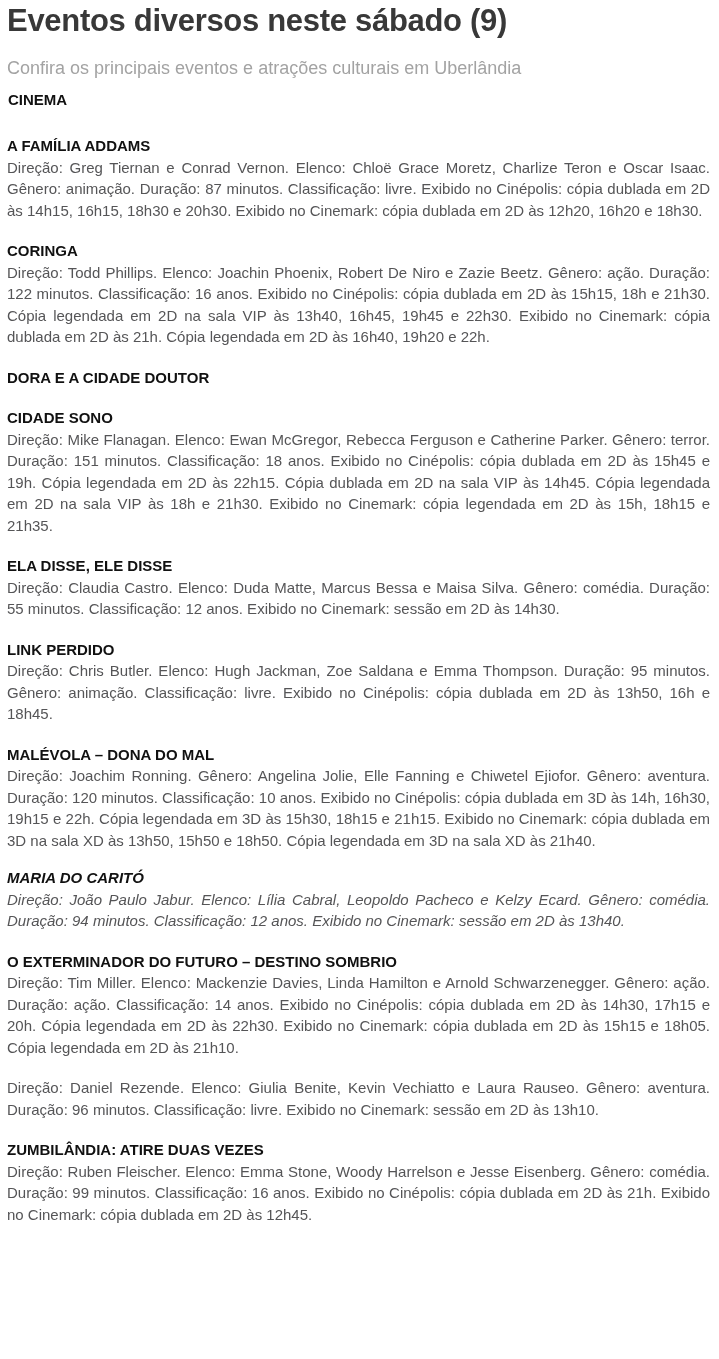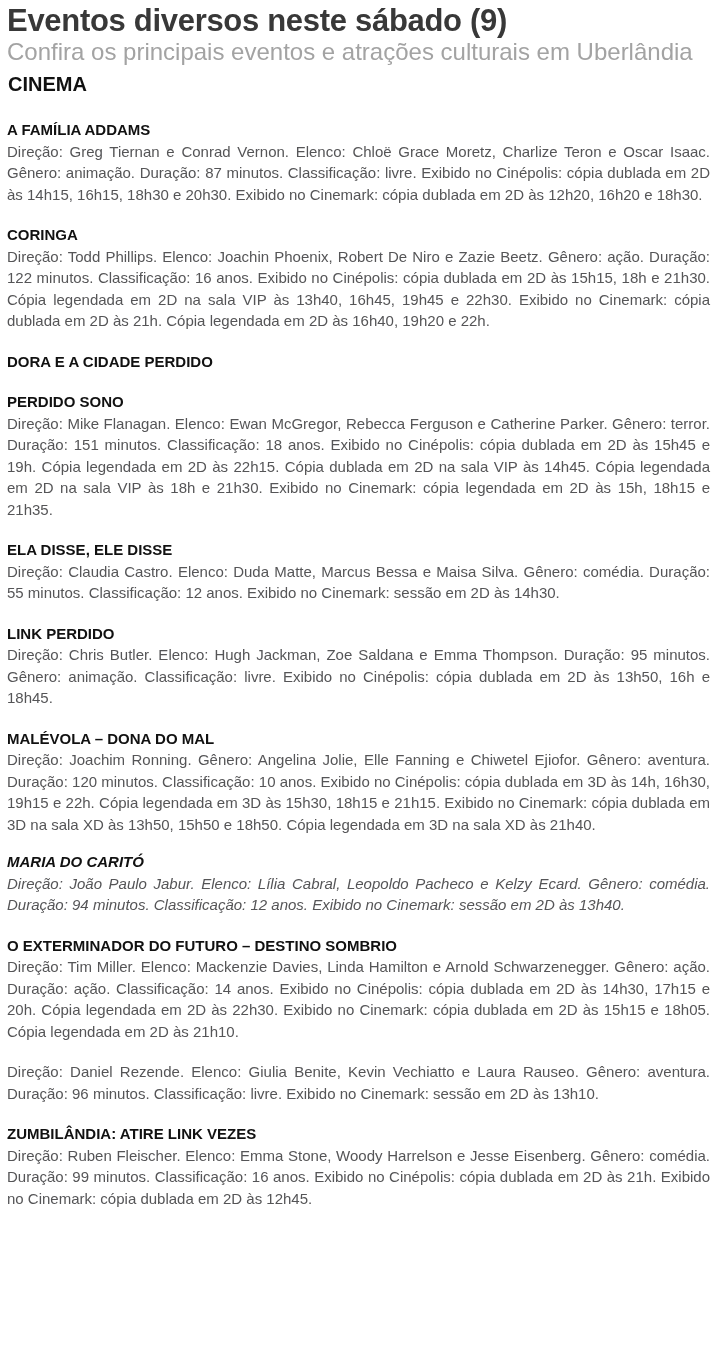--- a/index.html
+++ b/index.html
@@ -22,29 +22,29 @@
   }
   .page-title {
     margin: 0;
     font-size: 31px;
     line-height: 36px;
     font-weight: bold;
     color: var(--title-color);
     letter-spacing: -0.3px;
   }
   .page-subtitle {
-    margin: 2px 0 0 0;
-    font-size: 24px;
+    margin: 18px 0 0 0;
+    font-size: 18px;
     line-height: 22px;
     font-weight: normal;
     color: var(--subtitle-color);
   }
   .section-header {
     margin: 12px 0 0 1px;
-    font-size: 20px;
+    font-size: 15px;
     line-height: 18px;
     font-weight: bold;
     color: var(--heading-color);
   }
   .movie-list {
     margin-top: 26px;
   }
   .movie + .movie { margin-top: 19px; }
   
   .movie-list .movie:nth-child(8) { margin-top: 16px; font-style: italic; }
@@ -80,25 +80,25 @@
     <p class="movie-details">Direção: Greg Tiernan e Conrad Vernon. Elenco: Chloë Grace Moretz, Charlize Teron e Oscar Isaac. Gênero: animação. Duração: 87 minutos. Classificação: livre. Exibido no Cinépolis: cópia dublada em 2D às 14h15, 16h15, 18h30 e 20h30. Exibido no Cinemark: cópia dublada em 2D às 12h20, 16h20 e 18h30.</p>
   </div>
 
 
   <div class="movie">
     <h4 class="movie-title">CORINGA</h4>
     <p class="movie-details">Direção: Todd Phillips. Elenco: Joachin Phoenix, Robert De Niro e Zazie Beetz. Gênero: ação. Duração: 122 minutos. Classificação: 16 anos. Exibido no Cinépolis: cópia dublada em 2D às 15h15, 18h e 21h30. Cópia legendada em 2D na sala VIP às 13h40, 16h45, 19h45 e 22h30. Exibido no Cinemark: cópia dublada em 2D às 21h. Cópia legendada em 2D às 16h40, 19h20 e 22h.</p>
   </div>
 
   <div class="movie">
-    <h4 class="movie-title">DORA E A CIDADE PERDIDO</h4>
+    <h4 class="movie-title">DORA E A CIDADE DOUTOR</h4>
   </div>
 
   <div class="movie">
-    <h4 class="movie-title">PERDIDO SONO</h4>
+    <h4 class="movie-title">CIDADE SONO</h4>
     <p class="movie-details">Direção: Mike Flanagan. Elenco: Ewan McGregor, Rebecca Ferguson e Catherine Parker. Gênero: terror. Duração: 151 minutos. Classificação: 18 anos. Exibido no Cinépolis: cópia dublada em 2D às 15h45 e 19h. Cópia legendada em 2D às 22h15. Cópia dublada em 2D na sala VIP às 14h45. Cópia legendada em 2D na sala VIP às 18h e 21h30. Exibido no Cinemark: cópia legendada em 2D às 15h, 18h15 e 21h35.</p>
   </div>
 
   <div class="movie">
     <h4 class="movie-title">ELA DISSE, ELE DISSE</h4>
     <p class="movie-details">Direção: Claudia Castro. Elenco: Duda Matte, Marcus Bessa e Maisa Silva. Gênero: comédia. Duração: 55 minutos. Classificação: 12 anos. Exibido no Cinemark: sessão em 2D às 14h30.</p>
   </div>
 
   <div class="movie">
     <h4 class="movie-title">LINK PERDIDO</h4>
@@ -118,18 +118,18 @@
   <div class="movie">
     <h4 class="movie-title">O EXTERMINADOR DO FUTURO – DESTINO SOMBRIO</h4>
     <p class="movie-details">Direção: Tim Miller. Elenco: Mackenzie Davies, Linda Hamilton e Arnold Schwarzenegger. Gênero: ação. Duração: ação. Classificação: 14 anos. Exibido no Cinépolis: cópia dublada em 2D às 14h30, 17h15 e 20h. Cópia legendada em 2D às 22h30. Exibido no Cinemark: cópia dublada em 2D às 15h15 e 18h05. Cópia legendada em 2D às 21h10.</p>
   </div>
 
   <div class="movie">
     <p class="movie-details">Direção: Daniel Rezende. Elenco: Giulia Benite, Kevin Vechiatto e Laura Rauseo. Gênero: aventura. Duração: 96 minutos. Classificação: livre. Exibido no Cinemark: sessão em 2D às 13h10.</p>
   </div>
 
   <div class="movie">
-    <h4 class="movie-title">ZUMBILÂNDIA: ATIRE LINK VEZES</h4>
+    <h4 class="movie-title">ZUMBILÂNDIA: ATIRE DUAS VEZES</h4>
     <p class="movie-details">Direção: Ruben Fleischer. Elenco: Emma Stone, Woody Harrelson e Jesse Eisenberg. Gênero: comédia. Duração: 99 minutos. Classificação: 16 anos. Exibido no Cinépolis: cópia dublada em 2D às 21h. Exibido no Cinemark: cópia dublada em 2D às 12h45.</p>
   </div>
 </div>
 
 </div>
 
 </body></html>

